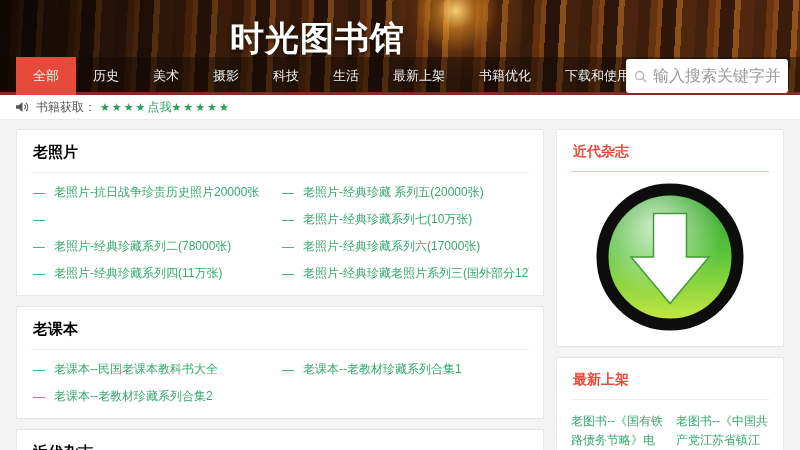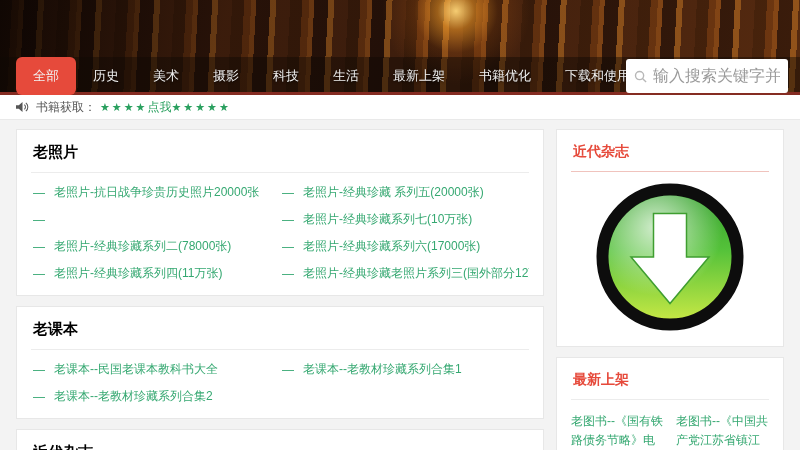--- a/index.html
+++ b/index.html
@@ -54,21 +54,20 @@
   }
   .nav-item {
     display: flex;
     align-items: center;
     padding: 0 17px;
     color: #f2f2f2;
     font-size: 13px;
     cursor: pointer;
     white-space: nowrap;
     text-shadow: 0 1px 2px rgba(0,0,0,.6);
-    border-radius: 6px;
   }
   .nav-item.active { background: #e64a3b; text-shadow: none; }
   .search-box {
     margin-left: auto;
     align-self: center;
     width: 162px;
     height: 34px;
     background: #fff;
     border-radius: 3px;
     display: flex;
@@ -153,20 +152,21 @@
     line-height: 1.55;
     align-items: start;
   }
   .latest-grid .green-link { white-space: normal; display: block; }
 </style>
 </head>
 <body>
 
 <div class="header">
   <div class="header-top">
+    <div class="site-title">时光图书馆</div>
   </div>
   <div class="nav">
 
       <a class="nav-item active">全部</a>
 
       <a class="nav-item">历史</a>
 
       <a class="nav-item">美术</a>
 
       <a class="nav-item">摄影</a>

